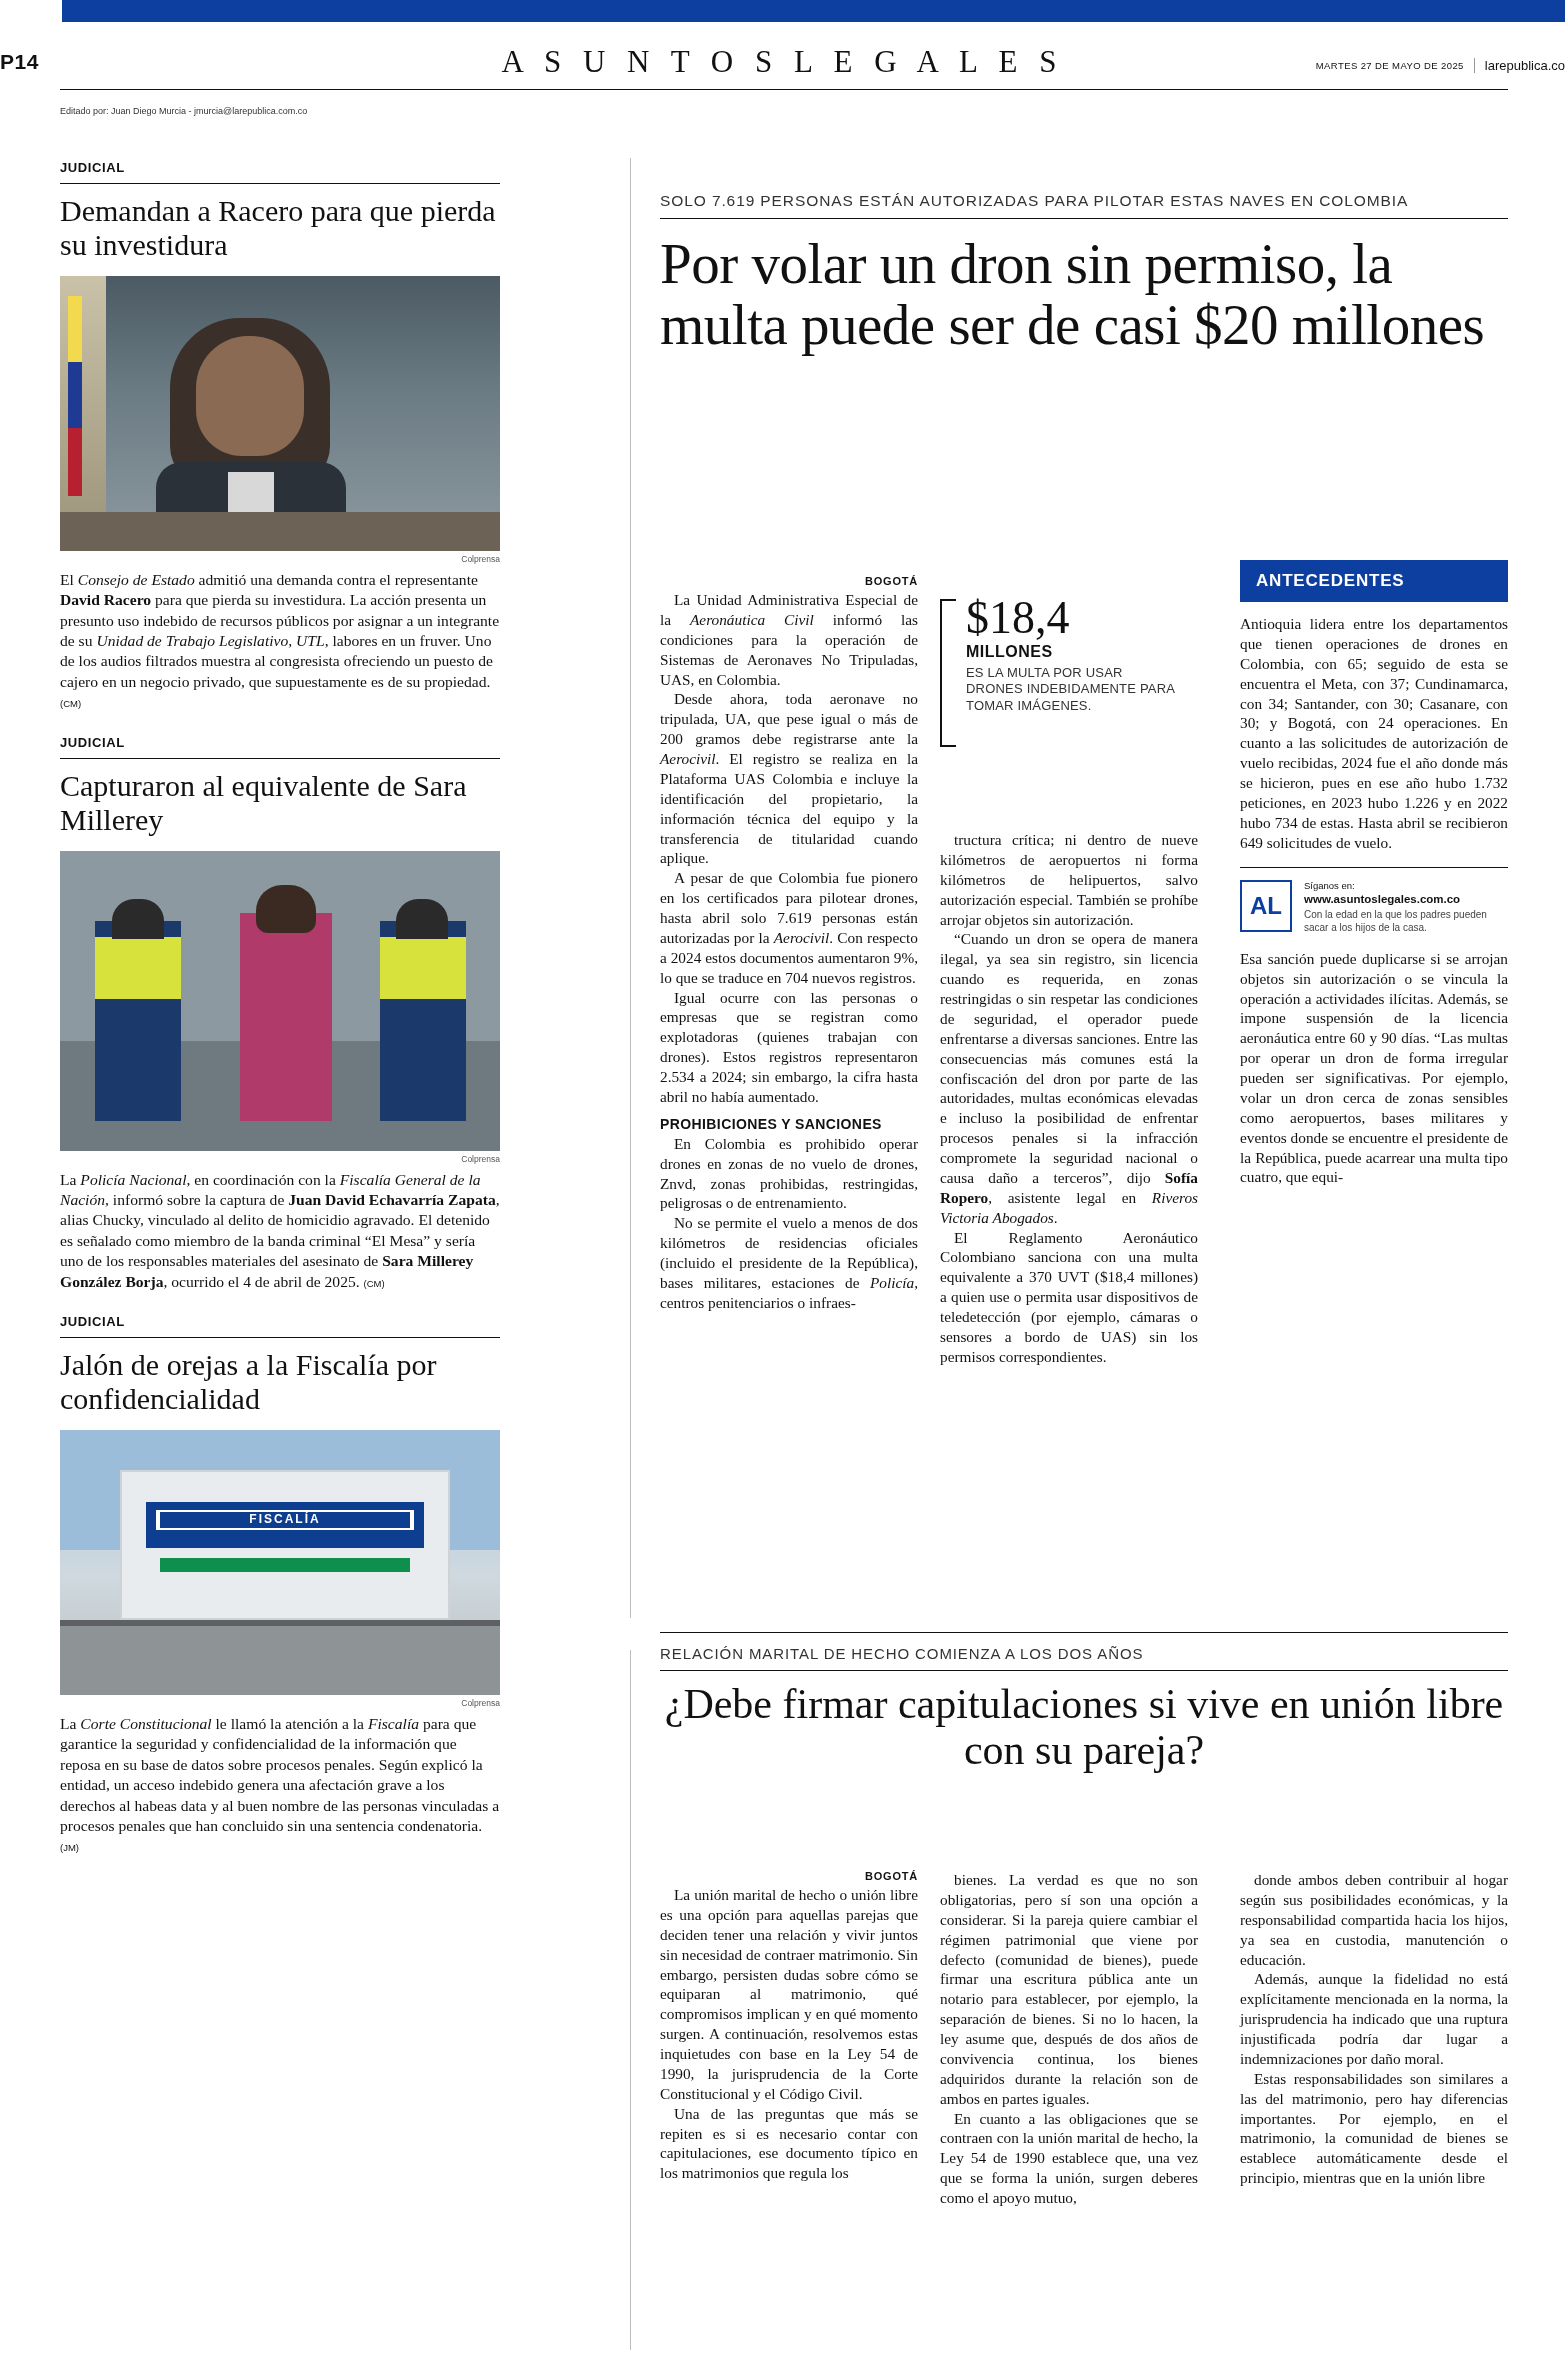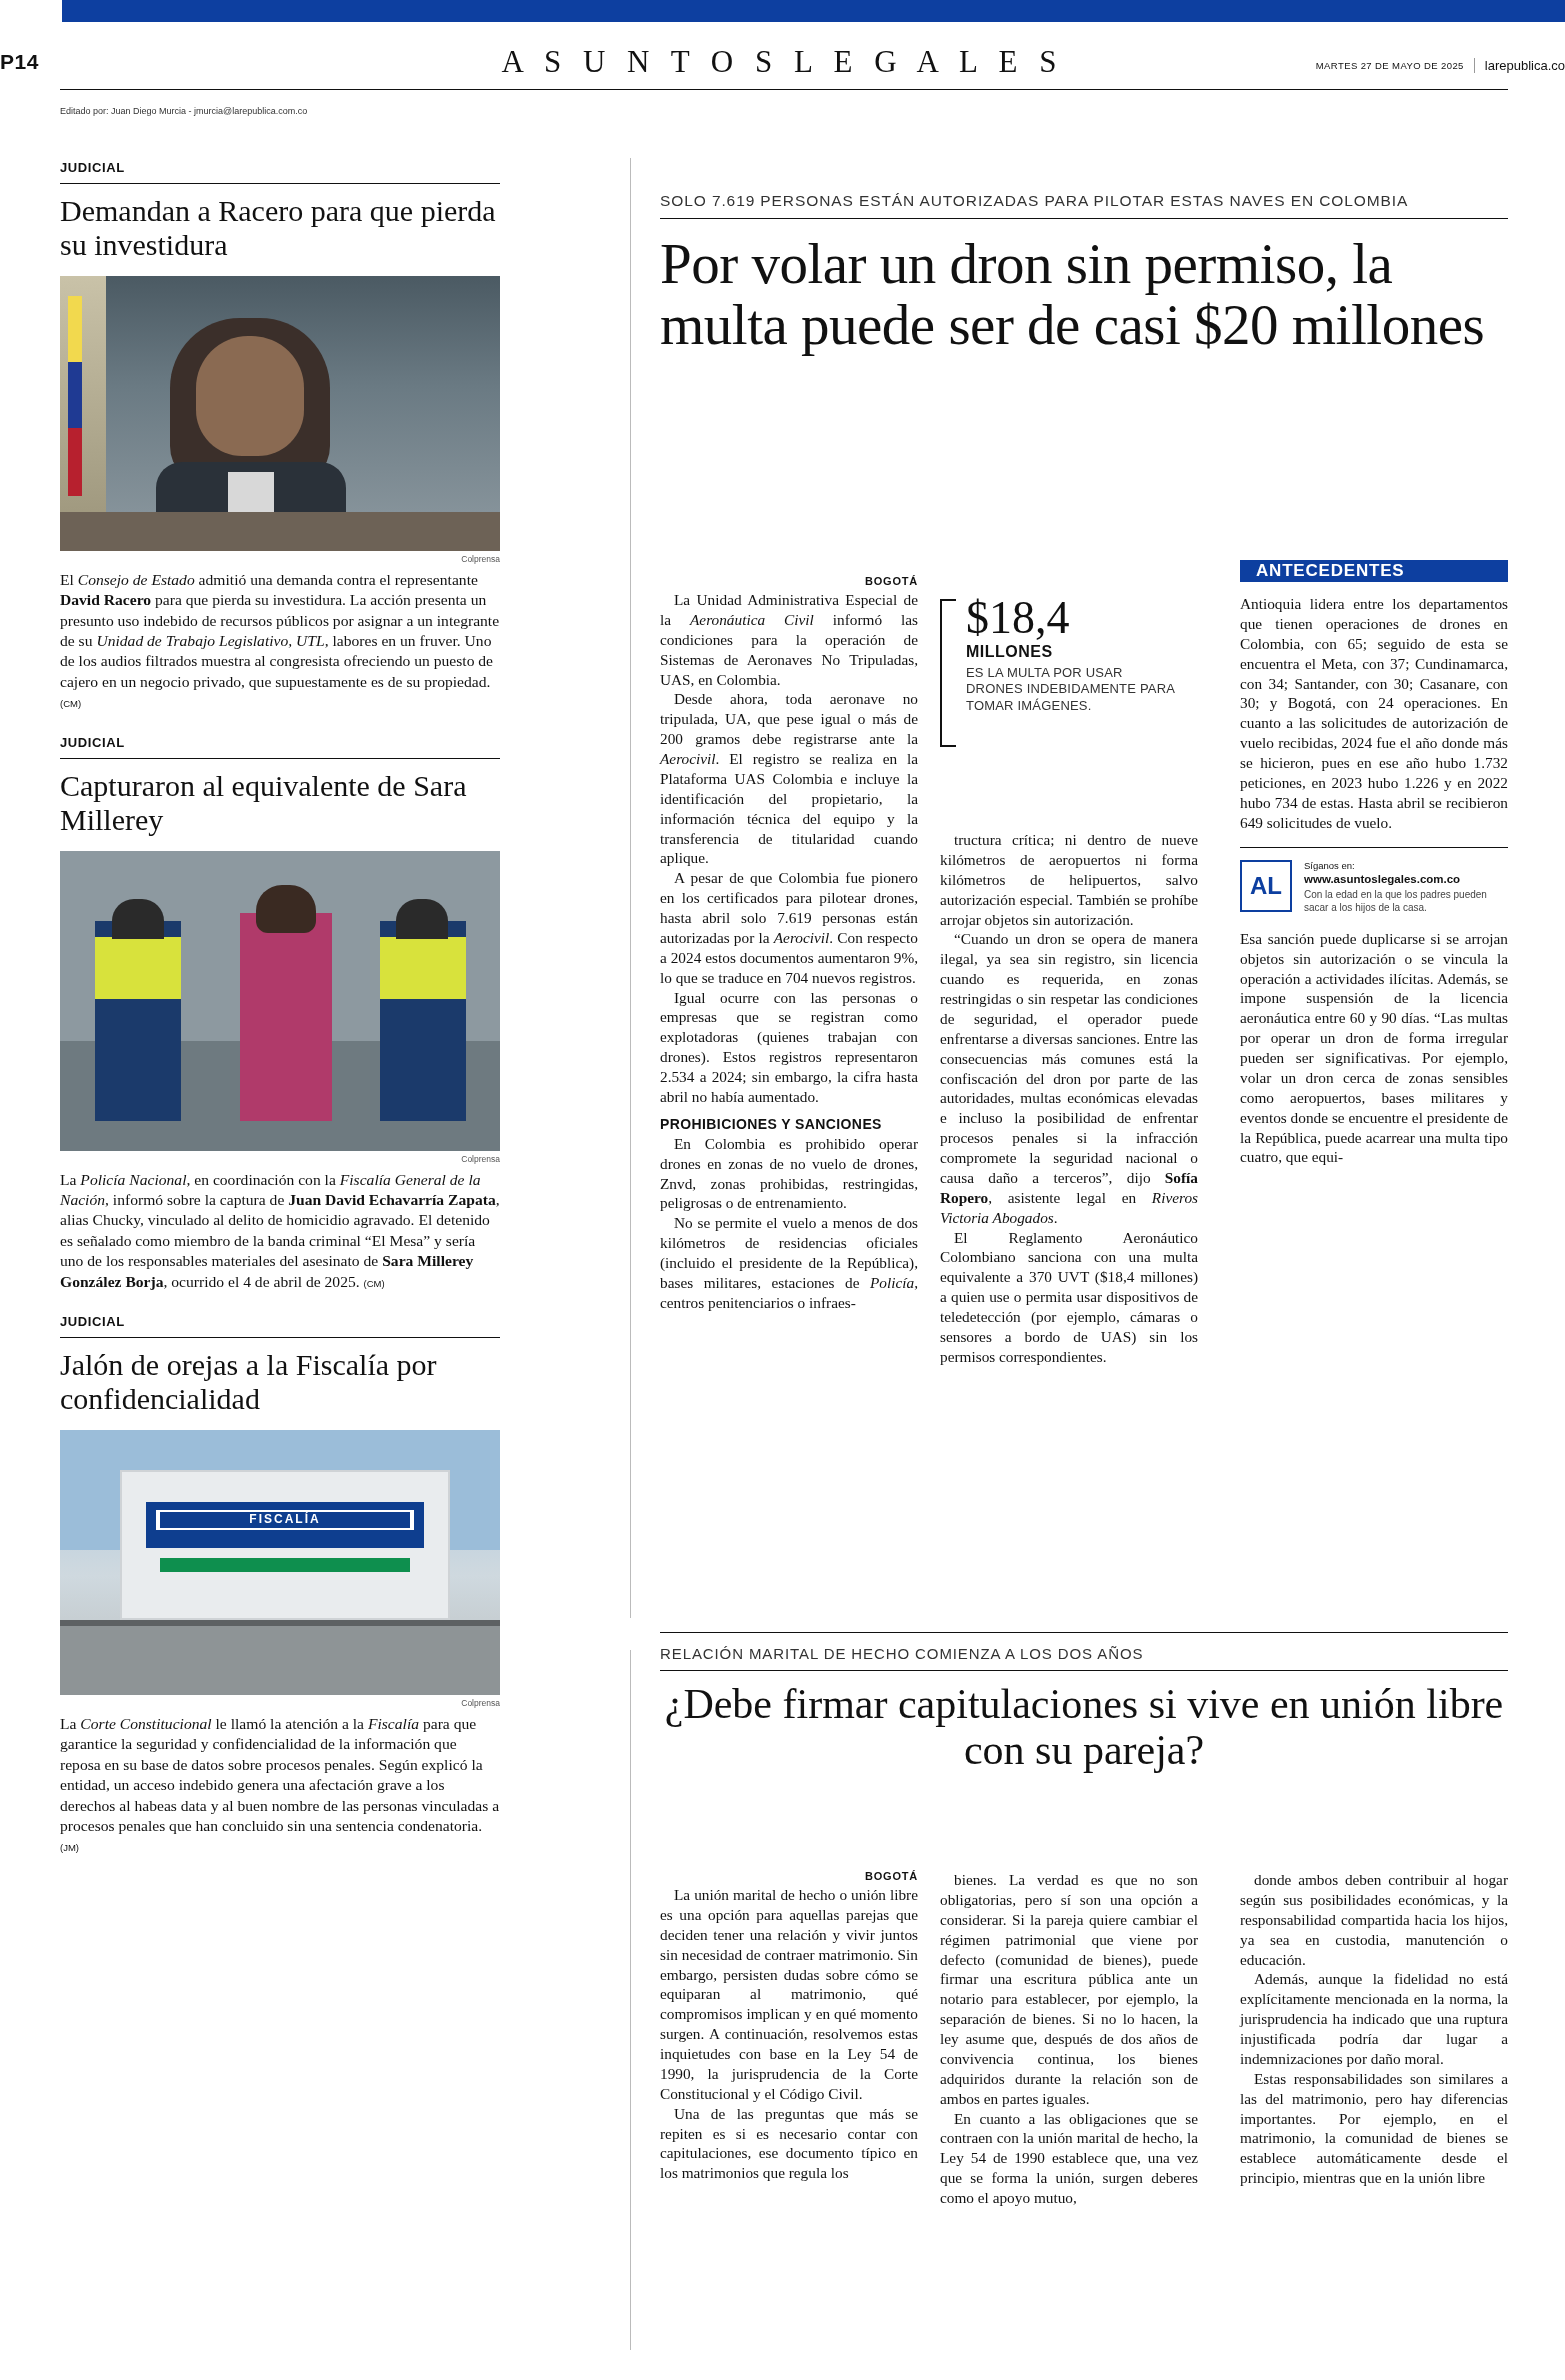--- a/index.html
+++ b/index.html
@@ -206,21 +206,21 @@
     letter-spacing: .2px;
   }
   
   .ante-header {
     background: #0d3fa0;
     color: #fff;
     font-family: "Liberation Sans", sans-serif;
     font-weight: bold;
     font-size: 17px;
     letter-spacing: .8px;
-    padding: 1px 16px;
+    padding: 11px 16px;
   }
   .ante-body {
     font-family: "Liberation Serif", serif;
     font-size: 15.3px;
     line-height: 1.30;
     text-align: justify;
     padding-top: 12px;
   }
   .follow-box {
     border-top: 1px solid #111;

